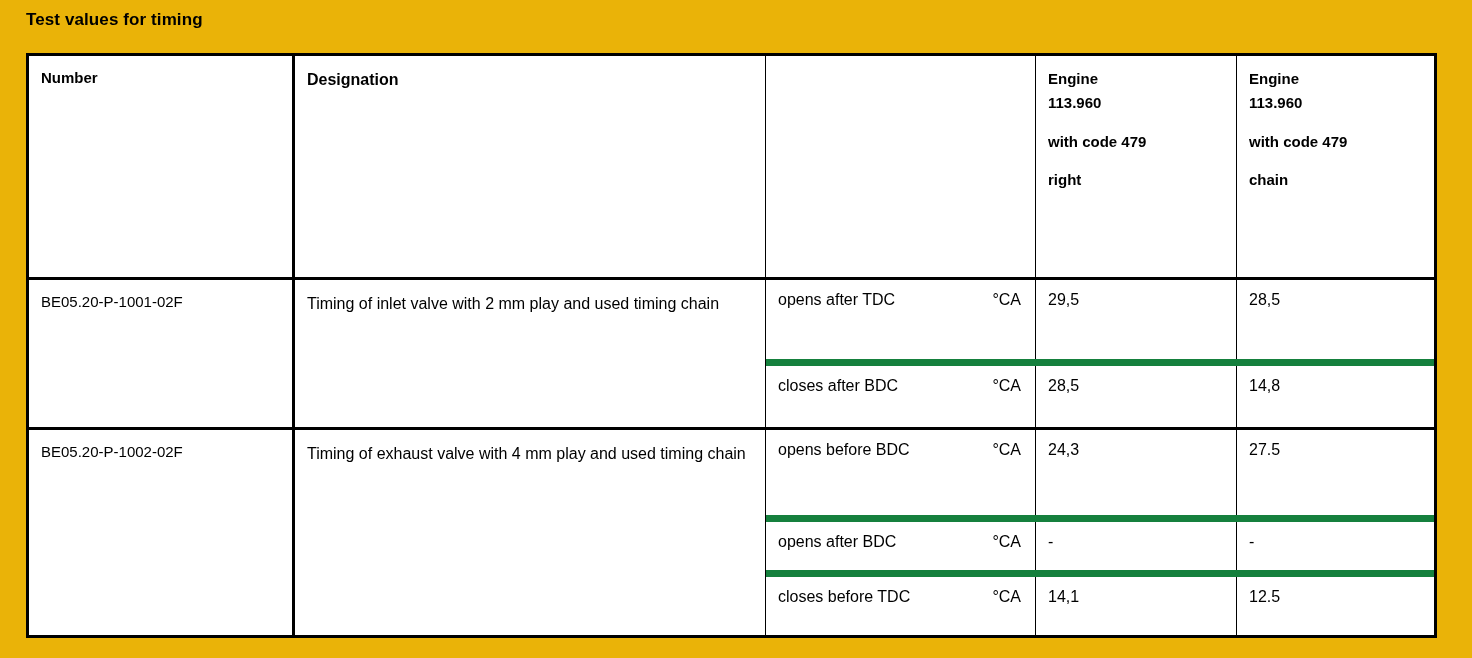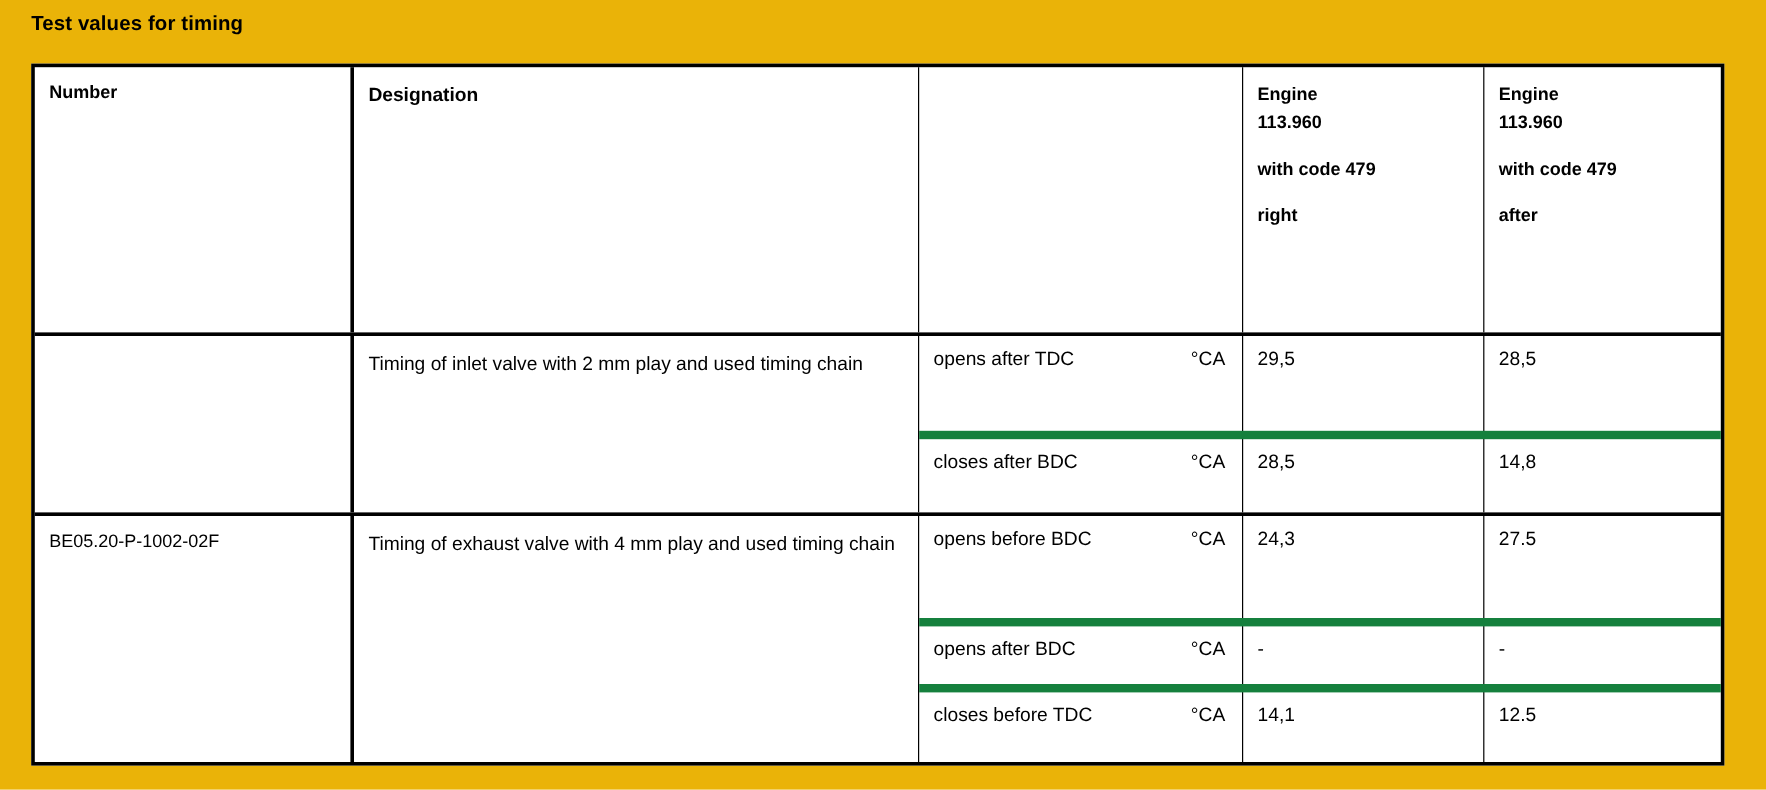--- a/index.html
+++ b/index.html
@@ -217,31 +217,34 @@
             <span class="hdr-line tight">with code 479</span>
             <span class="hdr-line tight">right</span>
           </span>
         </div>
 
         <div class="cell col-val-left">
           <span class="cell-text">
             <span class="hdr-line">Engine</span>
             <span class="hdr-line">113.960</span>
             <span class="hdr-line tight">with code 479</span>
-            <span class="hdr-line tight">after</span>
+            <span class="hdr-line tight">chain</span>
           </span>
         </div>
       </div>
 
       <div class="band row-band-0">
         <div class="vrule c1"></div>
         <div class="vrule thin c2"></div>
         <div class="vrule thin c3"></div>
         <div class="vrule thin c4"></div>
 
+        <div class="cell col-number">
+          <span class="cell-text">BE05.20-P-1001-02F</span>
+        </div>
 
         <div class="cell col-desig">
           <span class="cell-text">Timing of inlet valve with 2 mm play and used timing chain</span>
         </div>
 
         <div class="subrow s0">
           <div class="subcell meas">
             <span class="meas-inner">
               <span class="meas-label">opens after TDC</span>
               <span class="meas-unit">°CA</span>

